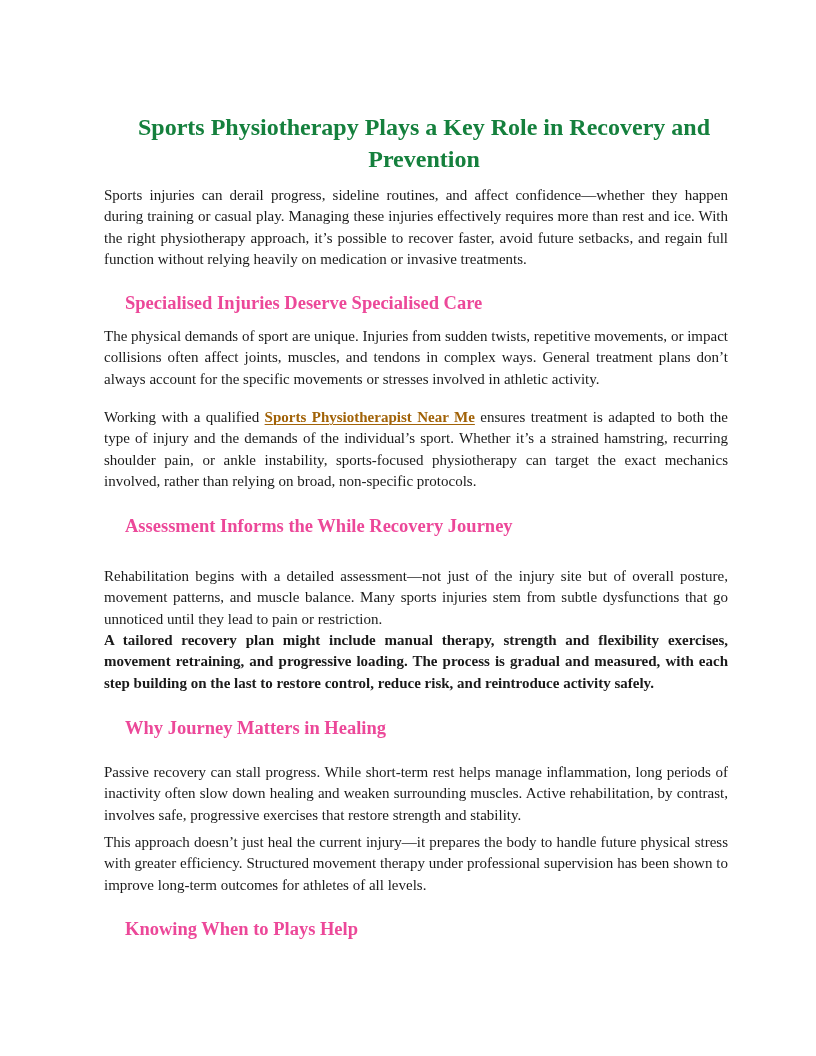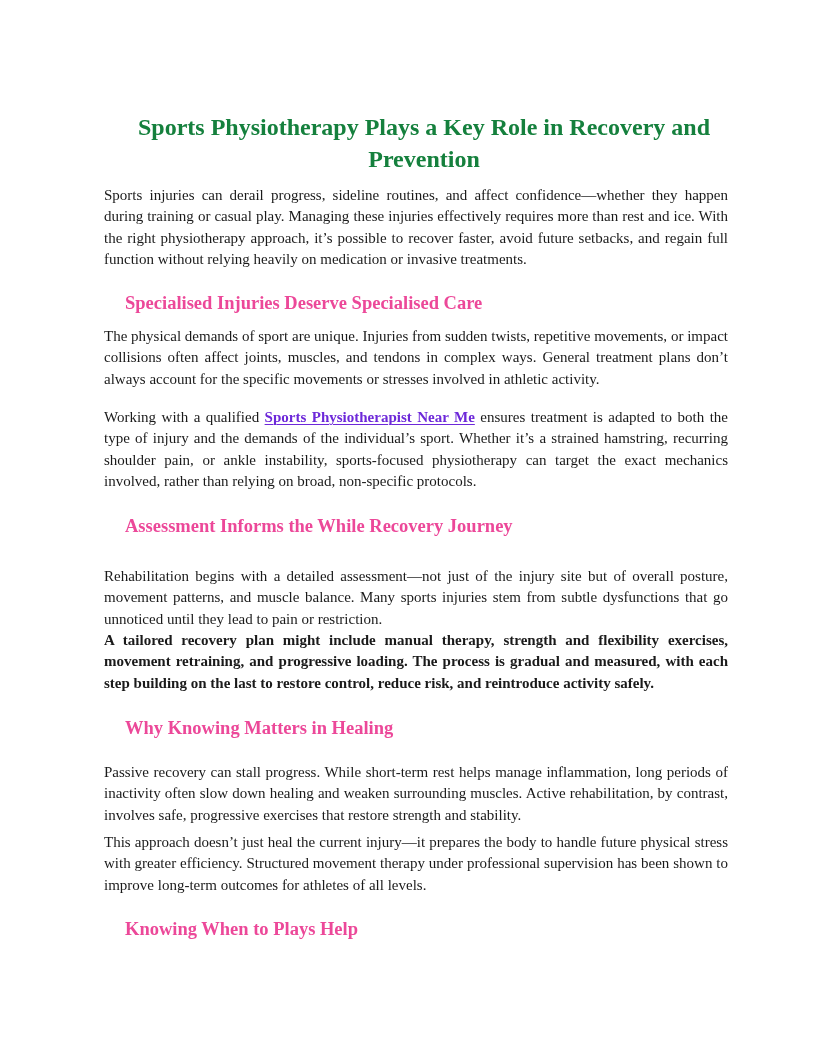--- a/index.html
+++ b/index.html
@@ -48,21 +48,21 @@
       left: 0;
       width: 624px;
       margin: 8px;
       font-size: 15px;
       line-height: 21.3px;
       text-align: justify;
       color: #1a1a1a;
     }
     p.last-left { text-align-last: left; }
     a.link {
-      color: #6d28d9;
+      color: #a16207;
       font-weight: bold;
       text-decoration: underline;
       text-decoration-thickness: 1px;
       text-underline-offset: 2px;
     }
   </style>
 </head>
 <body>
 
 <div class="page">
@@ -76,21 +76,21 @@
   <p class="last-left" style="top:318px;">The physical demands of sport are unique. Injuries from sudden twists, repetitive movements, or impact collisions often affect joints, muscles, and tendons in complex ways. General treatment plans don’t always account for the specific movements or stresses involved in athletic activity.</p>
 
   <p class="last-left" style="top:399px;"><span>Working with a qualified </span><a class="link" href="#">Sports Physiotherapist Near Me</a><span> ensures treatment is adapted to both the type of injury and the demands of the individual’s sport. Whether it’s a strained hamstring, recurring shoulder pain, or ankle instability, sports-focused physiotherapy can target the exact mechanics involved, rather than relying on broad, non-specific protocols.</span></p>
 
   <h2 style="top:502px;">Assessment Informs the While Recovery Journey</h2>
 
   <p class="last-left" style="top:558px;">Rehabilitation begins with a detailed assessment—not just of the injury site but of overall posture, movement patterns, and muscle balance. Many sports injuries stem from subtle dysfunctions that go unnoticed until they lead to pain or restriction.</p>
 
   <p class="last-left" style="top:622px;font-weight:bold;">A tailored recovery plan might include manual therapy, strength and flexibility exercises, movement retraining, and progressive loading. The process is gradual and measured, with each step building on the last to restore control, reduce risk, and reintroduce activity safely.</p>
 
-  <h2 style="top:704px;">Why Knowing Matters in Healing</h2>
+  <h2 style="top:704px;">Why Journey Matters in Healing</h2>
 
   <p class="last-left" style="top:754px;">Passive recovery can stall progress. While short-term rest helps manage inflammation, long periods of inactivity often slow down healing and weaken surrounding muscles. Active rehabilitation, by contrast, involves safe, progressive exercises that restore strength and stability.</p>
 
   <p class="last-left" style="top:824px;">This approach doesn’t just heal the current injury—it prepares the body to handle future physical stress with greater efficiency. Structured movement therapy under professional supervision has been shown to improve long-term outcomes for athletes of all levels.</p>
 
   <h2 style="top:905px;">Knowing When to Plays Help</h2>
 
 </div>
 
 </body></html>

